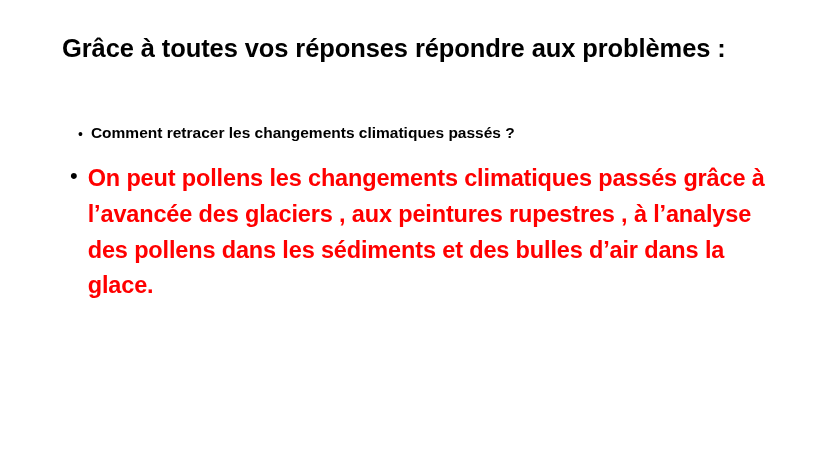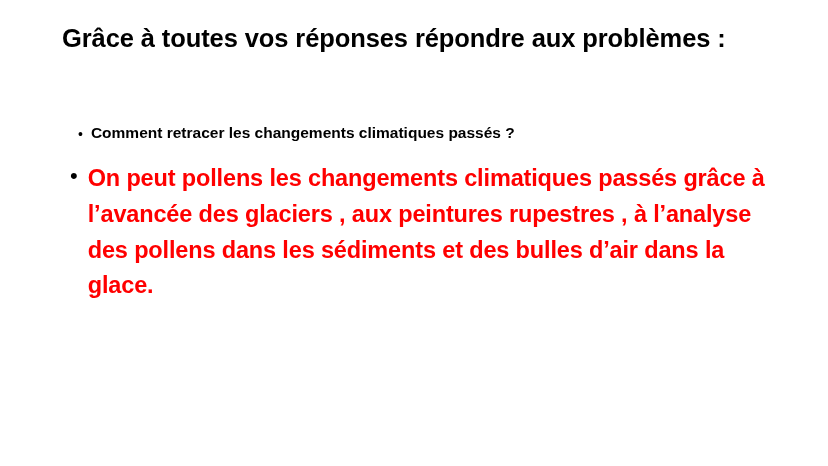--- a/index.html
+++ b/index.html
@@ -16,21 +16,21 @@
   .slide {
     position: relative;
     width: 828px;
     height: 466px;
     background: #ffffff;
     box-sizing: border-box;
   }
   .slide-title {
     position: absolute;
     left: 62px;
-    top: 22px;
+    top: 32px;
     width: 700px;
     font-size: 25.5px;
     font-weight: bold;
     color: #000000;
     line-height: 1.33;
     letter-spacing: -0.1px;
   }
   .body-block {
     position: absolute;
     left: 70px;

